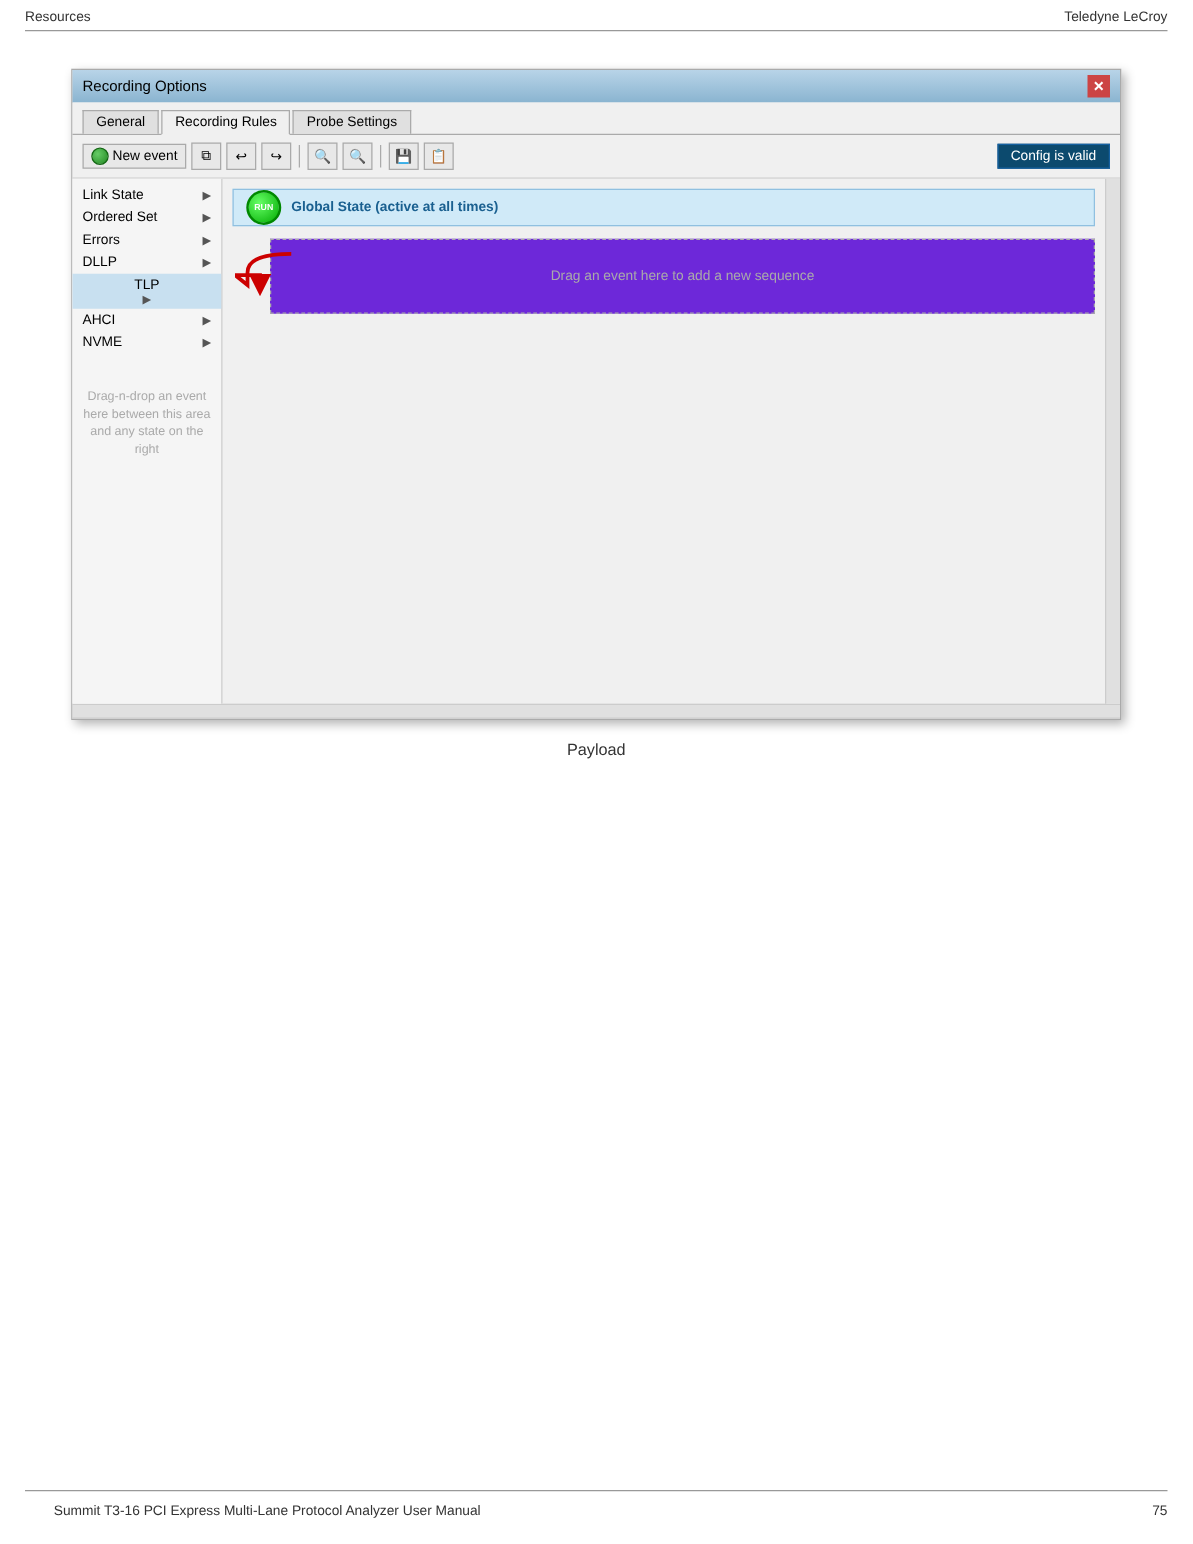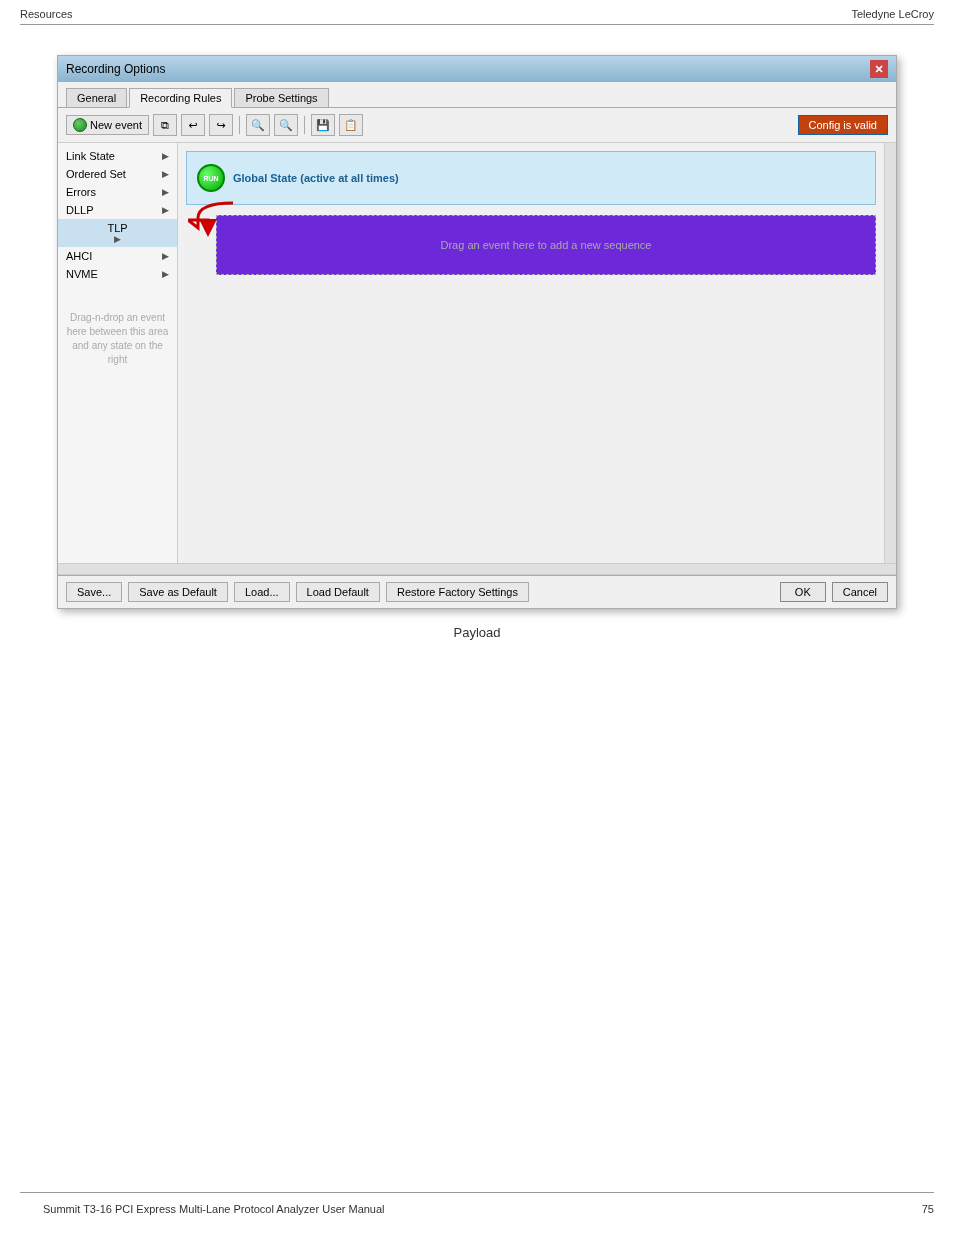--- a/index.html
+++ b/index.html
@@ -124,21 +124,21 @@
       justify-content: center;
       font-size: 11px;
     }
     .toolbar-separator {
       width: 1px;
       height: 18px;
       background: #aaa;
       margin: 0 2px;
     }
     .config-valid-btn {
-      background: #c2410c;
+      background: #0c4a6e;
       color: #fff;
       border: 1px solid #1560a0;
       padding: 3px 10px;
       cursor: pointer;
       font-size: 11px;
       margin-left: auto;
     }
 
     
     .dialog-body {
@@ -184,21 +184,21 @@
     
     .state-area {
       flex: 1;
       padding: 8px;
       position: relative;
     }
 
     .global-state-box {
       background: #d0eaf8;
       border: 1px solid #90c0e0;
-      padding: 12px 10px;
+      padding: 0 10px;
       display: flex;
       align-items: center;
       gap: 8px;
       margin-bottom: 8px;
     }
     .run-icon {
       width: 28px;
       height: 28px;
       border-radius: 50%;
       background: radial-gradient(circle at 35% 35%, #66ff66, #00aa00);
@@ -421,29 +421,20 @@
         <div class="sequence-drop-area" style="margin-top:10px;">Drag an event here to add a new sequence</div>
 
       </div>
 
       <div class="scrollbar-area"></div>
 
     </div>
 
     <div style="height:12px; background:#e0e0e0; border-top:1px solid #ccc; border-bottom:1px solid #ccc;"></div>
 
-    <div class="dialog-footer">
-      <button class="footer-btn">Save...</button>
-      <button class="footer-btn">Save as Default</button>
-      <button class="footer-btn">Load...</button>
-      <button class="footer-btn">Load Default</button>
-      <button class="footer-btn">Restore Factory Settings</button>
-      <button class="footer-btn-ok">OK</button>
-      <button class="footer-btn-cancel">Cancel</button>
-    </div>
 
   </div>
 
   <div class="dialog-caption">Payload</div>
 
 </div>
 
 <div class="page-footer-divider"></div>
 <div class="page-footer">
   <span>Summit T3-16 PCI Express Multi-Lane Protocol Analyzer User Manual</span>

